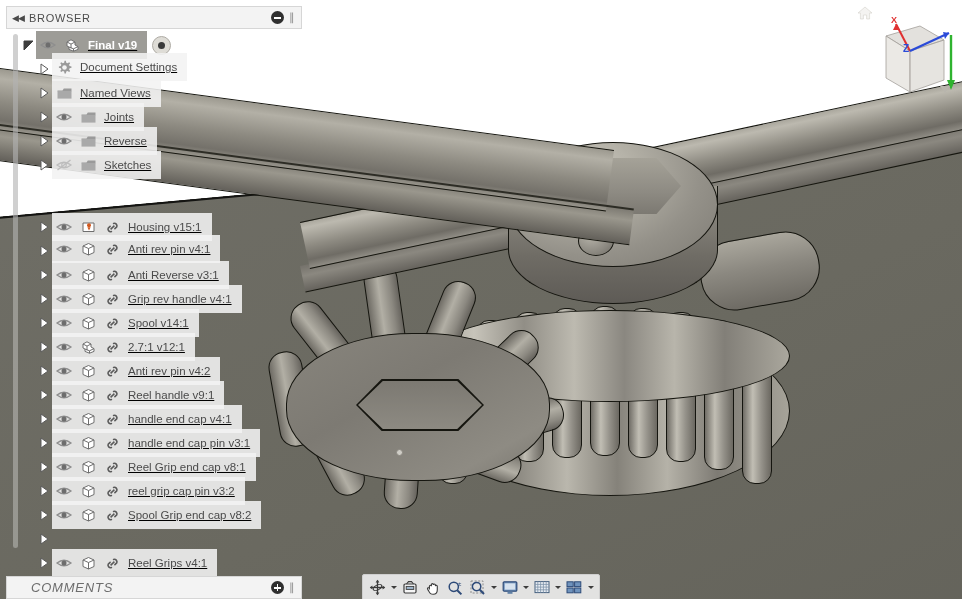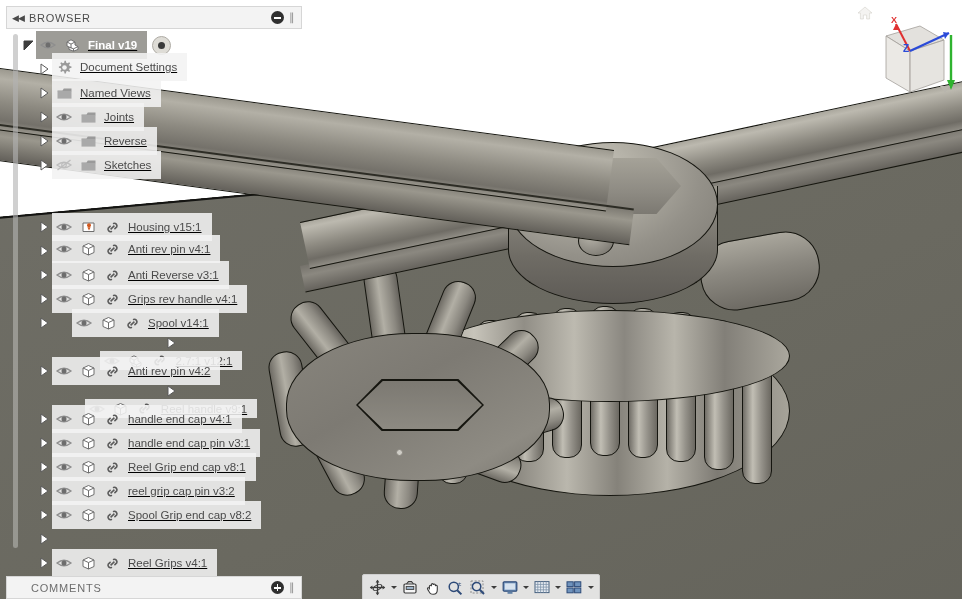--- a/index.html
+++ b/index.html
@@ -192,21 +192,21 @@
     width:17px;height:17px;border-radius:50%;background:#dedcd6;border:1px solid #aeaba4;
     display:flex;align-items:center;justify-content:center;margin-left:5px;flex:0 0 17px;
   }
   .radio-btn i{width:7px;height:7px;border-radius:50%;background:#3a3a3a;display:block;}
 
   
   .comments{
     position:absolute;left:6px;top:576px;width:294px;height:21px;
     background:#f3f3f3;border:1px solid #d6d6d6;display:flex;align-items:center;
   }
-  .comments .t{font-size:11px;color:#6d6d6d;letter-spacing:.8px;flex:1;padding-left:24px;}
+  .comments .t{font-size:13px;color:#6d6d6d;letter-spacing:.8px;flex:1;padding-left:24px;font-style:italic;}
   .head-plus{width:13px;height:13px;border-radius:50%;background:#2f2f2f;position:relative;margin-right:5px;}
   .head-plus::after{content:"";position:absolute;left:3px;top:6px;width:7px;height:1.6px;background:#fff;}
   .head-plus::before{content:"";position:absolute;left:5.7px;top:3.2px;width:1.6px;height:6.6px;background:#fff;}
 
   
   .navbar{
     position:absolute;left:362px;top:574px;width:228px;height:25px;
     background:rgba(236,236,236,.93);border:1px solid #cfcfcf;border-radius:2px;
     display:flex;align-items:center;padding:0 4px;gap:1px;
   }
@@ -551,24 +551,24 @@
               <line x1="7.5" y1="6.5" x2="7.5" y2="13" stroke="#6e6e6e" stroke-width="1"></line>
             </svg>
           </div>
           <div class="ico">
             <svg width="15" height="13" viewBox="0 0 15 13">
               <path d="M5.6 8.4 L9.4 4.6" stroke="#5a5a5a" stroke-width="1.5" fill="none"></path>
               <path d="M6.4 10.6 A2.6 2.6 0 0 1 3.2 7.2 L5.1 5.4" stroke="#5a5a5a" stroke-width="1.6" fill="none" stroke-linecap="round"></path>
               <path d="M8.6 2.4 A2.6 2.6 0 0 1 11.8 5.8 L9.9 7.6" stroke="#5a5a5a" stroke-width="1.6" fill="none" stroke-linecap="round"></path>
             </svg>
           </div>
-          <div class="lbl">Grips rev handle v4:1</div>
-        </div>
-      </div>
-      <div class="row" style="padding-left:16px;gap:20px;">
+          <div class="lbl">Grip rev handle v4:1</div>
+        </div>
+      </div>
+      <div class="row" style="padding-left:16px;">
         <div class="tri">
           <svg width="11" height="12" viewBox="0 0 11 12">
             <path d="M2 1 L9 6 L2 11 Z" fill="#ffffff" stroke="#5b5b5b" stroke-width="1"></path>
           </svg>
         </div>
         <div class="chunk">
           <div class="ico">
             <svg width="16" height="12" viewBox="0 0 16 12">
               <path d="M1 6 Q8 0.5 15 6 Q8 11.5 1 6 Z" fill="none" stroke="#8e8e8e" stroke-width="1.4"></path>
               <circle cx="8" cy="6" r="2.5" fill="#6d6d6d"></circle>
@@ -584,21 +584,21 @@
           <div class="ico">
             <svg width="15" height="13" viewBox="0 0 15 13">
               <path d="M5.6 8.4 L9.4 4.6" stroke="#5a5a5a" stroke-width="1.5" fill="none"></path>
               <path d="M6.4 10.6 A2.6 2.6 0 0 1 3.2 7.2 L5.1 5.4" stroke="#5a5a5a" stroke-width="1.6" fill="none" stroke-linecap="round"></path>
               <path d="M8.6 2.4 A2.6 2.6 0 0 1 11.8 5.8 L9.9 7.6" stroke="#5a5a5a" stroke-width="1.6" fill="none" stroke-linecap="round"></path>
             </svg>
           </div>
           <div class="lbl">Spool v14:1</div>
         </div>
       </div>
-      <div class="row" style="padding-left:16px;flex-direction:column;">
+      <div class="row" style="padding-left:16px;">
         <div class="tri">
           <svg width="11" height="12" viewBox="0 0 11 12">
             <path d="M2 1 L9 6 L2 11 Z" fill="#ffffff" stroke="#5b5b5b" stroke-width="1"></path>
           </svg>
         </div>
         <div class="chunk">
           <div class="ico">
             <svg width="16" height="12" viewBox="0 0 16 12">
               <path d="M1 6 Q8 0.5 15 6 Q8 11.5 1 6 Z" fill="none" stroke="#8e8e8e" stroke-width="1.4"></path>
               <circle cx="8" cy="6" r="2.5" fill="#6d6d6d"></circle>
@@ -646,21 +646,21 @@
           <div class="ico">
             <svg width="15" height="13" viewBox="0 0 15 13">
               <path d="M5.6 8.4 L9.4 4.6" stroke="#5a5a5a" stroke-width="1.5" fill="none"></path>
               <path d="M6.4 10.6 A2.6 2.6 0 0 1 3.2 7.2 L5.1 5.4" stroke="#5a5a5a" stroke-width="1.6" fill="none" stroke-linecap="round"></path>
               <path d="M8.6 2.4 A2.6 2.6 0 0 1 11.8 5.8 L9.9 7.6" stroke="#5a5a5a" stroke-width="1.6" fill="none" stroke-linecap="round"></path>
             </svg>
           </div>
           <div class="lbl">Anti rev pin v4:2</div>
         </div>
       </div>
-      <div class="row" style="padding-left:16px;flex-direction:column;">
+      <div class="row" style="padding-left:16px;">
         <div class="tri">
           <svg width="11" height="12" viewBox="0 0 11 12">
             <path d="M2 1 L9 6 L2 11 Z" fill="#ffffff" stroke="#5b5b5b" stroke-width="1"></path>
           </svg>
         </div>
         <div class="chunk">
           <div class="ico">
             <svg width="16" height="12" viewBox="0 0 16 12">
               <path d="M1 6 Q8 0.5 15 6 Q8 11.5 1 6 Z" fill="none" stroke="#8e8e8e" stroke-width="1.4"></path>
               <circle cx="8" cy="6" r="2.5" fill="#6d6d6d"></circle>

